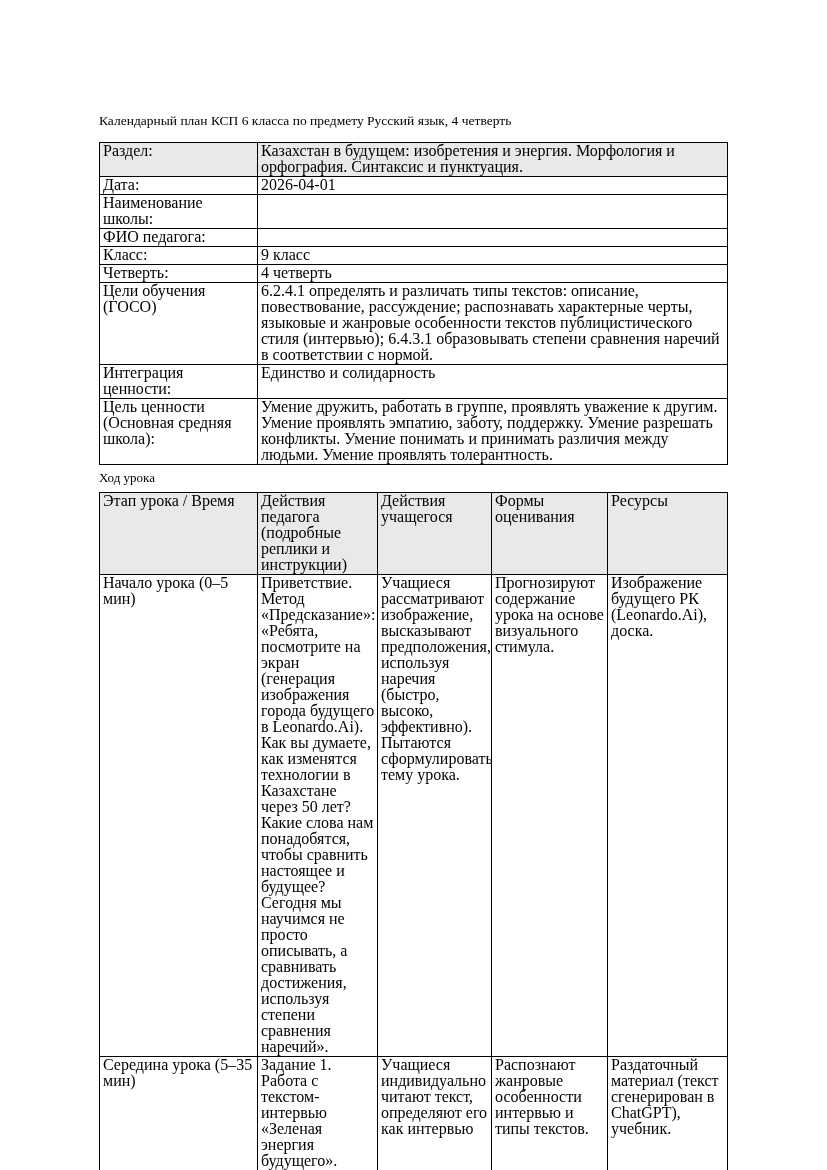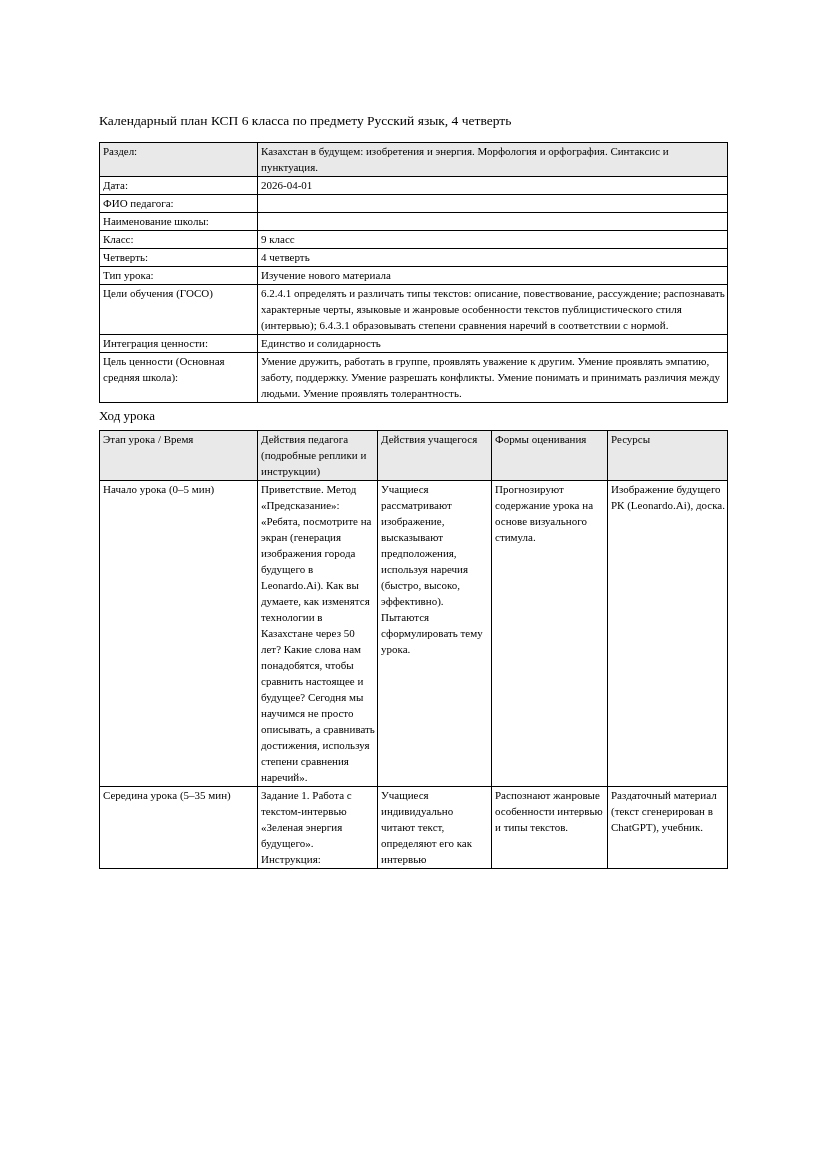--- a/index.html
+++ b/index.html
@@ -31,21 +31,21 @@
     table-layout:fixed;
     width:628px;
   }
   td,th{
     border:1px solid var(--border);
     vertical-align:top;
     text-align:left;
     font-weight:normal;
     padding:0 2px 1px 3px;
     height:16px;
-    font-size:11px;line-height:16px;
+    font-size:16px;line-height:16px;
     overflow:hidden;
   }
   tr.shaded td,tr.shaded th{
     background:var(--shaded);
   }
   .section-heading{
     margin:5px 0 6px 0;
   }
 </style>
 </head>
@@ -63,38 +63,34 @@
     <tbody>
       <tr class="shaded">
         <td>Раздел:</td>
         <td>Казахстан в будущем: изобретения и энергия. Морфология и орфография. Синтаксис и пунктуация.</td>
       </tr>
       <tr>
         <td>Дата:</td>
         <td>2026-04-01</td>
       </tr>
       <tr>
-        <td>ФИО педагога:</td>
+        <td>Наименование школы:</td>
         <td></td>
       </tr>
       <tr>
-        <td>Наименование школы:</td>
+        <td>ФИО педагога:</td>
         <td></td>
       </tr>
       <tr>
         <td>Класс:</td>
         <td>9 класс</td>
       </tr>
       <tr>
         <td>Четверть:</td>
         <td>4 четверть</td>
-      </tr>
-      <tr>
-        <td>Тип урока:</td>
-        <td>Изучение нового материала</td>
       </tr>
       <tr>
         <td>Цели обучения (ГОСО)</td>
         <td>6.2.4.1 определять и различать типы текстов: описание, повествование, рассуждение; распознавать характерные черты, языковые и жанровые особенности текстов публицистического стиля (интервью); 6.4.3.1 образовывать степени сравнения наречий в соответствии с нормой.</td>
       </tr>
       <tr>
         <td>Интеграция ценности:</td>
         <td>Единство и солидарность</td>
       </tr>
       <tr>

